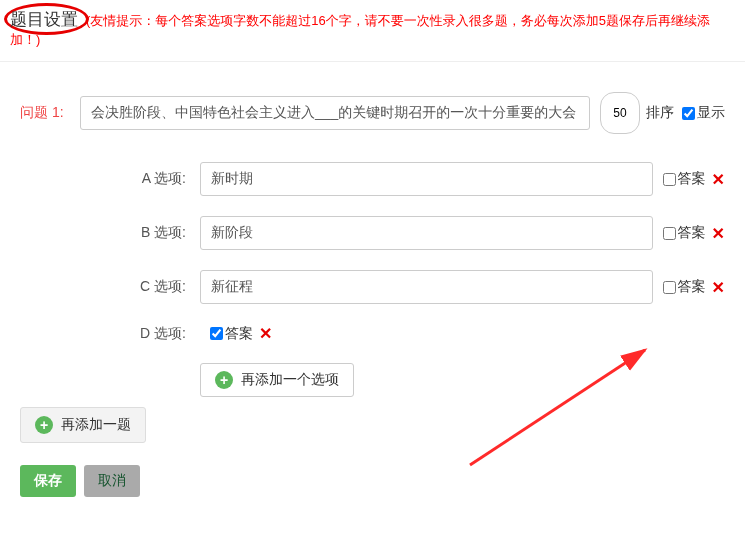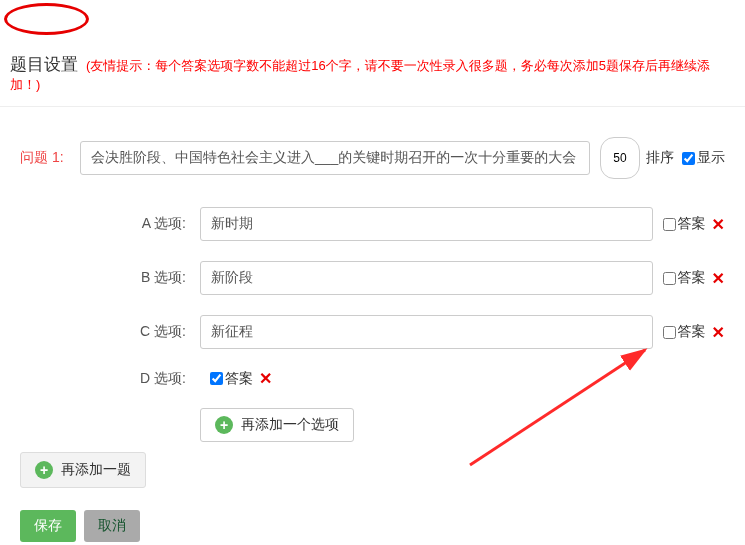--- a/index.html
+++ b/index.html
@@ -1,17 +1,17 @@
 <!DOCTYPE html>
 <html><head>
   <meta charset="utf-8">
   <style>
     * { box-sizing: border-box; margin: 0; padding: 0; }
     body { font-family: "Microsoft YaHei", Arial, sans-serif; font-size: 14px; background: #fff; width: 745px; height: 545px; position: relative; }
-    .header { padding: 8px 10px 12px; border-bottom: 1px solid #eee; margin-top: 45px; }
+    .header { padding: 8px 10px 12px; border-bottom: 1px solid #eee; }
     .header-title { display: inline-block; font-size: 17px; color: #333; position: relative; }
     .circle-highlight { position: absolute; border: 3px solid #e60000; border-radius: 50%; width: 85px; height: 32px; left: 4px; top: 3px; pointer-events: none; }
     .hint { color: #ff0000; font-size: 13px; margin-left: 4px; }
     .content { padding: 30px 20px 10px 20px; }
     .q-row { display: flex; align-items: center; margin-bottom: 28px; }
     .q-label { width: 60px; flex-shrink: 0; color: #ef4444; }
     .q-input { flex: 1; height: 34px; border: 1px solid #ccc; border-radius: 3px; padding: 0 10px; font-size: 14px; color: #555; }
     .q-order { width: 40px; height: 42px; border: 1px solid #ccc; border-radius: 14px; margin: 0 6px 0 10px; text-align: center; font-size: 12px; }
     .q-order-lbl { margin-right: 8px; color: #333; }
     .q-checkbox { margin-right: 2px; vertical-align: middle; }
@@ -23,21 +23,21 @@
     .opt-ans { margin-left: 10px; display: flex; align-items: center; color: #333; }
     .opt-ans input { margin-right: 2px; }
     .opt-del { color: #e60000; font-size: 16px; margin-left: 6px; cursor: pointer; font-weight: bold; }
     .add-opt-btn { display: inline-flex; align-items: center; margin-left: 80px; padding: 7px 14px; background: #fff; border: 1px solid #ccc; border-radius: 3px; cursor: pointer; color: #333; font-size: 14px; }
     .add-opt-btn .plus { margin-right: 8px; }
     .plus { display: inline-flex; width: 18px; height: 18px; background: #5cb85c; border-radius: 50%; color: #fff; align-items: center; justify-content: center; font-size: 14px; line-height: 1; font-weight: bold; }
     .footer { padding-left: 20px; }
     .add-q-btn { display: inline-flex; align-items: center; padding: 8px 14px; background: #f3f3f3; border: 1px solid #ddd; border-radius: 3px; cursor: pointer; color: #333; font-size: 14px; margin-bottom: 22px; }
     .add-q-btn .plus { margin-right: 8px; }
     .action-row { display: flex; gap: 8px; }
-    .btn-save { background: #5cb85c; color: #fff; border: none; padding: 7px 14px; border-radius: 3px; cursor: pointer; font-size: 14px; }
+    .btn-save { background: #5cb85c; color: #fff; border: none; padding: 7px 14px; border-radius: 3px; cursor: pointer; font-size: 14px; font-weight: bold; }
     .btn-cancel { background: #aaa; color: #14532d; border: none; padding: 7px 14px; border-radius: 3px; cursor: pointer; font-size: 14px; }
     .arrow-svg { position: absolute; pointer-events: none; }
   </style>
 </head>
 <body>
 
 <div class="circle-highlight"></div>
 
 <div class="header">
   <span class="header-title">题目设置</span>

